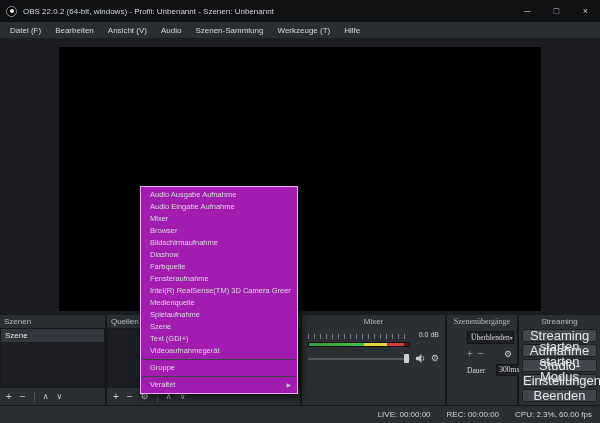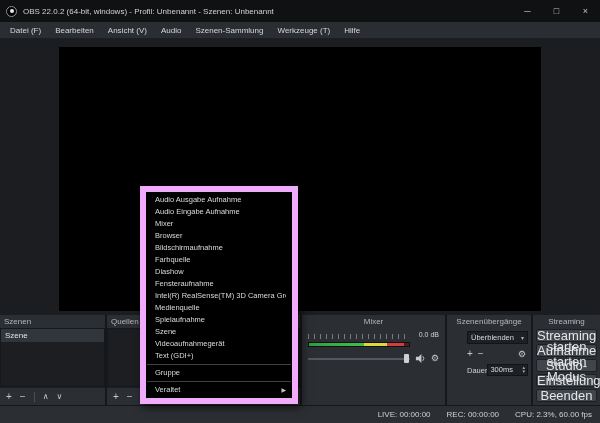--- a/index.html
+++ b/index.html
@@ -24,21 +24,21 @@
   
   .preview{position:absolute;left:0;top:39px;width:100%;height:276px;background:#1b1d20;}
   .canvas{position:absolute;left:59px;top:8px;width:482px;height:264px;background:#000;}
   
   .docks{position:absolute;left:0;top:315px;width:100%;height:90px;background:#15171a;display:flex;}
   .dock{position:relative;background:#2b2e32;height:100%;}
   .splitter{width:2px;height:100%;background:#15171a;flex:0 0 auto;}
   .d-scenes{width:105px;flex:0 0 auto;}
   .d-sources{width:193px;flex:0 0 auto;}
   .d-mixer{width:143px;flex:0 0 auto;}
-  .d-trans{width:84px;flex:0 0 auto;}
+  .d-trans{width:70px;flex:0 0 auto;font-family:Liberation Serif, serif;}
   .d-controls{flex:1;}
   .dock-title{height:13px;line-height:13px;color:#b4b8bc;white-space:nowrap;}
   .dock-title.left{padding-left:4px;}
   .dock-title.center{text-align:center;}
   .list{position:absolute;left:0;top:13px;right:0;bottom:18px;background:#1c1e21;border:1px solid #17181b;}
   .list-item{height:13px;line-height:13px;padding-left:4px;background:#31363c;color:#e2e4e6;}
   .dock-toolbar{position:absolute;left:0;bottom:0;right:0;height:18px;display:flex;align-items:center;
                 gap:8px;padding-left:6px;color:#c6c9cd;font-size:10px;border-top:1px solid #1d1f22;}
   .tool{line-height:1;}
   .tool.gearish{font-size:9px;}
@@ -58,37 +58,37 @@
   .slider-handle{position:absolute;right:1px;top:0;width:5px;height:9px;background:#cdd1d6;border-radius:1px;}
   .speaker{width:11px;height:11px;flex:0 0 auto;}
   .gear-glyph{font-size:9px;color:#c6c9cd;line-height:1;}
   
   .trans-body{position:absolute;left:0;top:13px;right:0;bottom:0;padding:3px 3px;margin-left:17px;}
   .combo{height:13px;background:#1e2024;border:1px solid #121417;display:flex;align-items:center;
          padding:0 3px;color:#d8dadd;font-size:7.5px;}
   .combo-arrow{margin-left:auto;font-size:6px;color:#a9adb2;}
   .trans-row{display:flex;align-items:center;margin-top:5px;gap:5px;font-size:10px;color:#c6c9cd;}
   .trans-row .push-right{margin-left:auto;margin-right:2px;}
-  .dur-row{display:flex;align-items:center;margin-top:5px;gap:0;font-size:7.5px;color:#cfd2d6;}
+  .dur-row{display:flex;align-items:center;margin-top:5px;gap:11px;font-size:7.5px;color:#cfd2d6;}
   .spinbox{flex:1;height:12px;background:#1e2024;border:1px solid #121417;display:flex;
            padding:0 2px;font-size:7.5px;color:#d8dadd;}
   .spin-arrows{margin-left:auto;display:flex;flex-direction:column;align-items:center;
                font-size:5px;line-height:4px;color:#a9adb2;}
   
   .controls-body{position:absolute;left:0;top:13px;right:0;bottom:0;padding:1px 3px;}
   .ctl-btn{display:block;width:100%;height:13px;margin-bottom:2px;background:#41464c;
            border:1px solid #1d1f22;color:#e4e6e8;font-family:inherit;font-size:13px;
            text-align:center;border-radius:2px;padding:0;line-height:11px;}
   
   .statusbar{position:absolute;left:0;top:405px;width:100%;height:18px;background:#2b2e32;
              border-top:1px solid #15171a;display:flex;align-items:center;justify-content:flex-end;
              gap:16px;padding-right:8px;color:#cfd2d6;}
   
-  .context-menu{position:absolute;left:140px;top:186px;width:158px;background:#000000;
-                border:6px solid #f0abfc;box-shadow:3px 3px 9px rgba(0,0,0,.65);
+  .context-menu{position:absolute;left:140px;top:186px;width:158px;background:#a21caf;
+                border:1px solid #f0abfc;box-shadow:3px 3px 9px rgba(0,0,0,.65);
                 padding:2px 0;z-index:10;}
   .cm-item{height:12px;line-height:12px;padding:0 6px 0 9px;color:#d8dadd;font-size:7.5px;
            white-space:nowrap;overflow:hidden;display:flex;align-items:center;}
   .cm-label{flex:1;overflow:hidden;}
   .cm-arrow{font-size:6px;color:#c0c3c7;margin-left:4px;}
   .cm-sep{height:1px;background:#3c4046;margin:2px 1px;}
 </style>
 </head>
 <body>
 
@@ -230,45 +230,45 @@
     <div class="cm-item">
         <span class="cm-label">Mixer</span>
       </div>
     <div class="cm-item">
         <span class="cm-label">Browser</span>
       </div>
     <div class="cm-item">
         <span class="cm-label">Bildschirmaufnahme</span>
       </div>
     <div class="cm-item">
+        <span class="cm-label">Diashow</span>
+      </div>
+    <div class="cm-item">
         <span class="cm-label">Farbquelle</span>
       </div>
     <div class="cm-item">
-        <span class="cm-label">Diashow</span>
-      </div>
-    <div class="cm-item">
         <span class="cm-label">Fensteraufnahme</span>
       </div>
     <div class="cm-item">
         <span class="cm-label">Intel(R) RealSense(TM) 3D Camera GreenScreen</span>
       </div>
     <div class="cm-item">
         <span class="cm-label">Medienquelle</span>
       </div>
     <div class="cm-item">
         <span class="cm-label">Spielaufnahme</span>
       </div>
     <div class="cm-item">
         <span class="cm-label">Szene</span>
       </div>
     <div class="cm-item">
+        <span class="cm-label">Text (GDI+)</span>
+      </div>
+    <div class="cm-item">
         <span class="cm-label">Videoaufnahmegerät</span>
-      </div>
-    <div class="cm-item">
-        <span class="cm-label">Text (GDI+)</span>
       </div>
     <div class="cm-sep"></div>
     <div class="cm-item">
         <span class="cm-label">Gruppe</span>
       </div>
     <div class="cm-sep"></div>
     <div class="cm-item">
       <span class="cm-label">Veraltet</span>
       <span class="cm-arrow">▶</span>
     </div>

